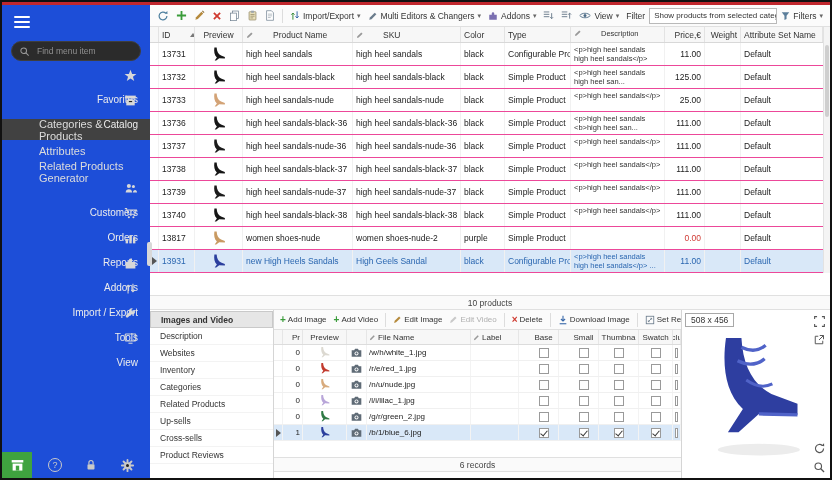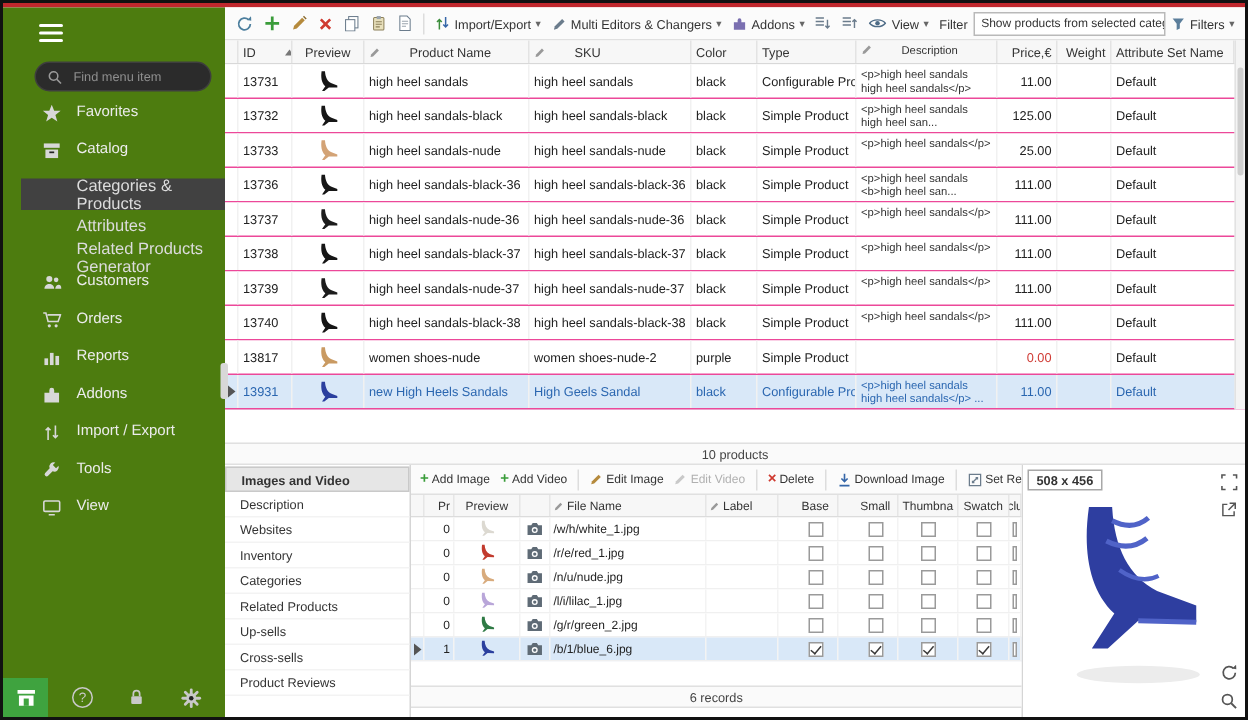--- a/index.html
+++ b/index.html
@@ -4,28 +4,28 @@
 <style>
   html,body{margin:0;padding:0;}
   body{width:832px;height:480px;position:relative;overflow:hidden;background:#555;
        font-family:"Liberation Sans", sans-serif; -webkit-font-smoothing:antialiased;}
   .frame{position:absolute;inset:0;border:2px solid #111;box-sizing:border-box;background:#fff;}
   *{box-sizing:border-box;}
   .redbar{height:3px;background:#c0272d;}
   .cols{display:flex;height:calc(100% - 3px);}
 
   
-  .sidebar{width:148px;background:#4d7c0f;color:#e6e6e6;position:relative;flex:0 0 148px;padding-left:12px;}
+  .sidebar{width:148px;background:#1d4ed8;color:#e6e6e6;position:relative;flex:0 0 148px;}
   .hamburger{padding:8px 12px 6px;cursor:pointer;}
   .hamburger span{display:block;width:16px;height:2px;background:#fff;margin:3px 0;border-radius:1px;}
   .searchbox{margin:4px 9px 8px;height:20px;border:1px solid #3e3e3e;background:#2b2b2b;border-radius:10px;
              display:flex;align-items:center;padding:0 7px;gap:5px;}
   .searchbox input{flex:1;min-width:0;background:transparent;border:none;outline:none;color:#cfcfcf;font-size:8.5px;}
   .searchbox input::placeholder{color:#8f8f8f;}
-  .side-item{height:25px;display:flex;align-items:flex-start;gap:9px;padding:0 12px;font-size:10px;color:#ececec;cursor:pointer;}
+  .side-item{height:25px;display:flex;align-items:flex-end;gap:9px;padding:0 12px;font-size:10px;color:#ececec;cursor:pointer;flex-direction:column;}
   .side-sub{height:21px;display:flex;align-items:center;padding:0 12px 0 37px;font-size:11px;color:#dcdcdc;cursor:pointer;}
   .side-sub.selected{background:#414141;}
   .sicon{width:16px;display:flex;justify-content:center;flex:0 0 16px;}
   .side-bottom{position:absolute;left:0;right:0;bottom:0;height:26px;display:flex;align-items:center;justify-content:space-between;padding-right:10px;}
   .store-btn{width:30px;height:26px;background:#3fa33f;display:flex;align-items:center;justify-content:center;cursor:pointer;}
   .sb-ico{width:26px;height:22px;display:flex;align-items:center;justify-content:center;cursor:pointer;}
   .help-circle{width:14px;height:14px;border:1.3px solid #c9c9c9;border-radius:50%;color:#c9c9c9;font-size:9px;
                display:flex;align-items:center;justify-content:center;}
 
   
@@ -106,21 +106,21 @@
   .m-b,.m-s{width:30px;flex:0 0 30px;justify-content:center;margin-left:10px;}
   .m-t{width:40px;flex:0 0 40px;justify-content:center;}
   .m-w{width:34px;flex:0 0 34px;justify-content:center;}
   .m-x{flex:1;justify-content:center;}
   .cb{width:10px;height:10px;border:1px solid #9a9a9a;background:#fff;position:relative;display:inline-block;}
   .cb.checked::after{content:"";position:absolute;left:2.5px;top:0.5px;width:3px;height:6px;
                      border:solid #3a3a3a;border-width:0 1.5px 1.5px 0;transform:rotate(40deg);}
   .mfoot{height:6px;flex:0 0 6px;}
 
   
-  .preview{width:148px;flex:0 0 148px;position:relative;background:#fff;font-weight:bold;}
+  .preview{width:148px;flex:0 0 148px;position:relative;background:#fff;}
   .dim-box{position:absolute;top:3px;left:3px;border:1px solid #a8a8a8;padding:1px 5px;font-size:8.5px;background:#fff;color:#333;}
   .pv-ico{position:absolute;width:16px;height:16px;border:none;background:transparent;padding:0;cursor:pointer;
           display:flex;align-items:center;justify-content:center;}
   .pv-tr{top:3px;right:3px;} .pv-tr2{top:22px;right:3px;}
   .pv-br{bottom:22px;right:3px;} .pv-br2{bottom:3px;right:3px;}
   .bigshoe{position:absolute;inset:14px 10px 10px 6px;display:flex;align-items:center;justify-content:center;}
 </style>
 </head>
 <body>
 

